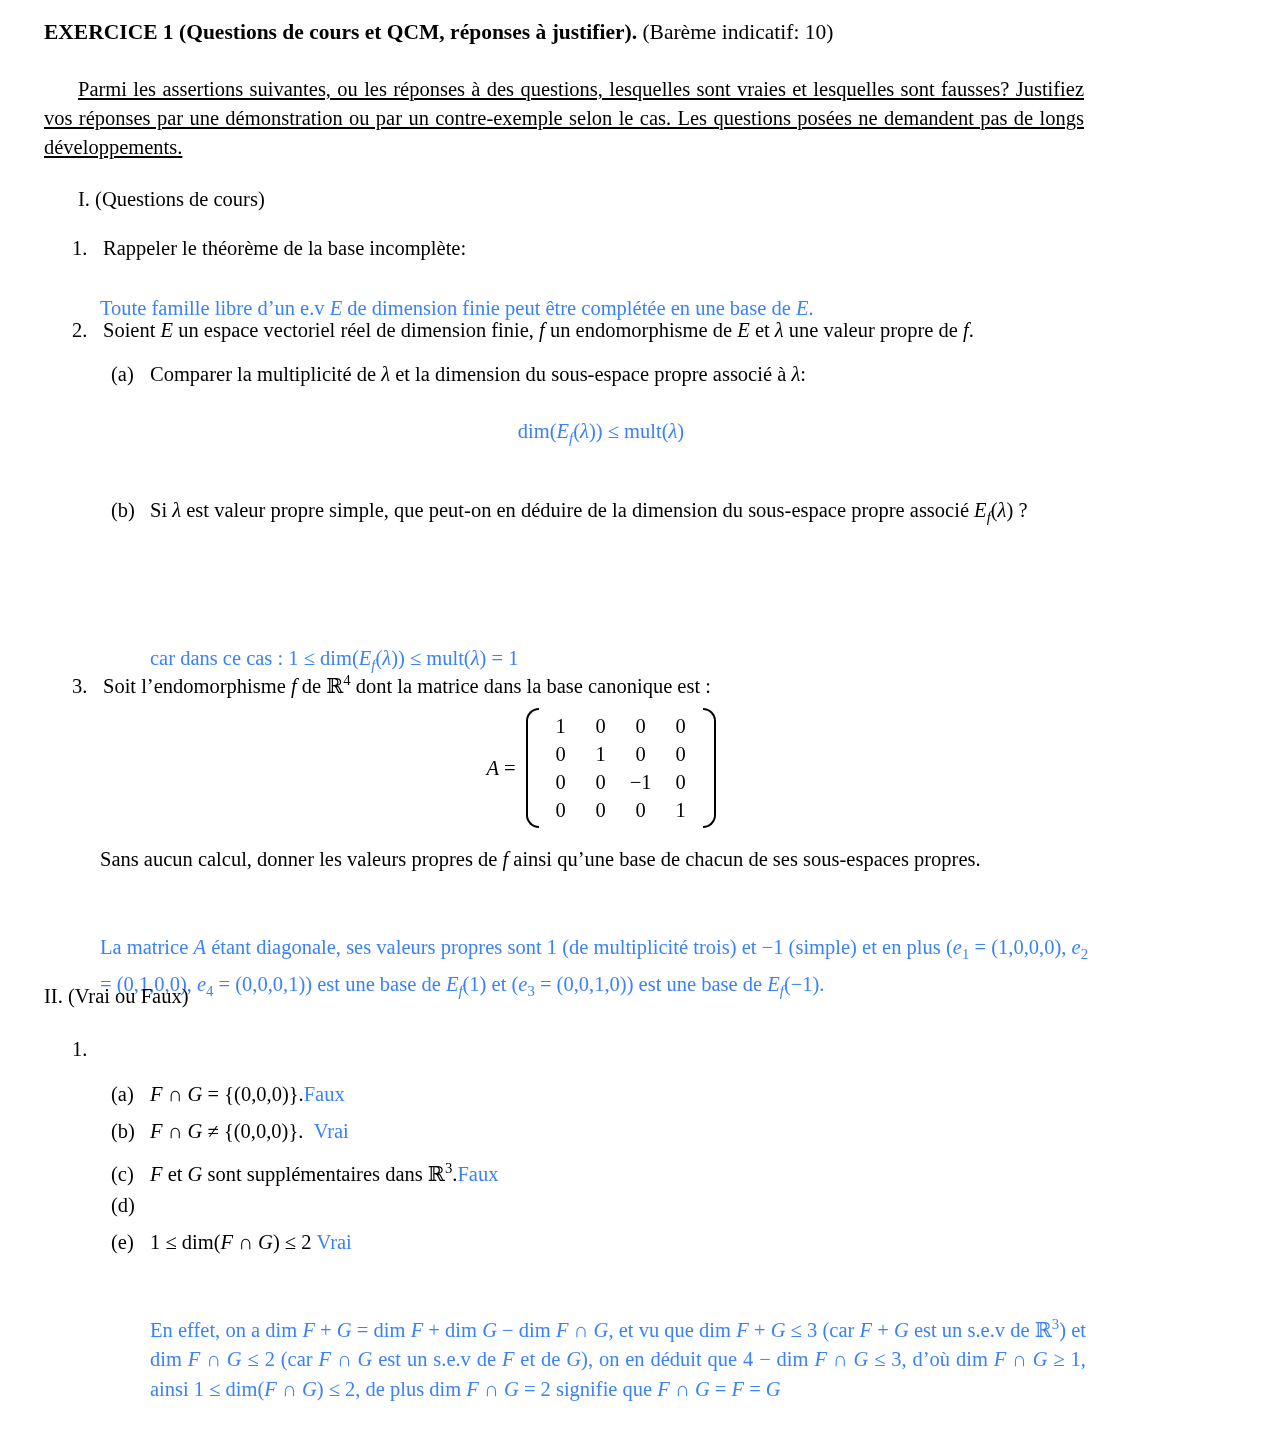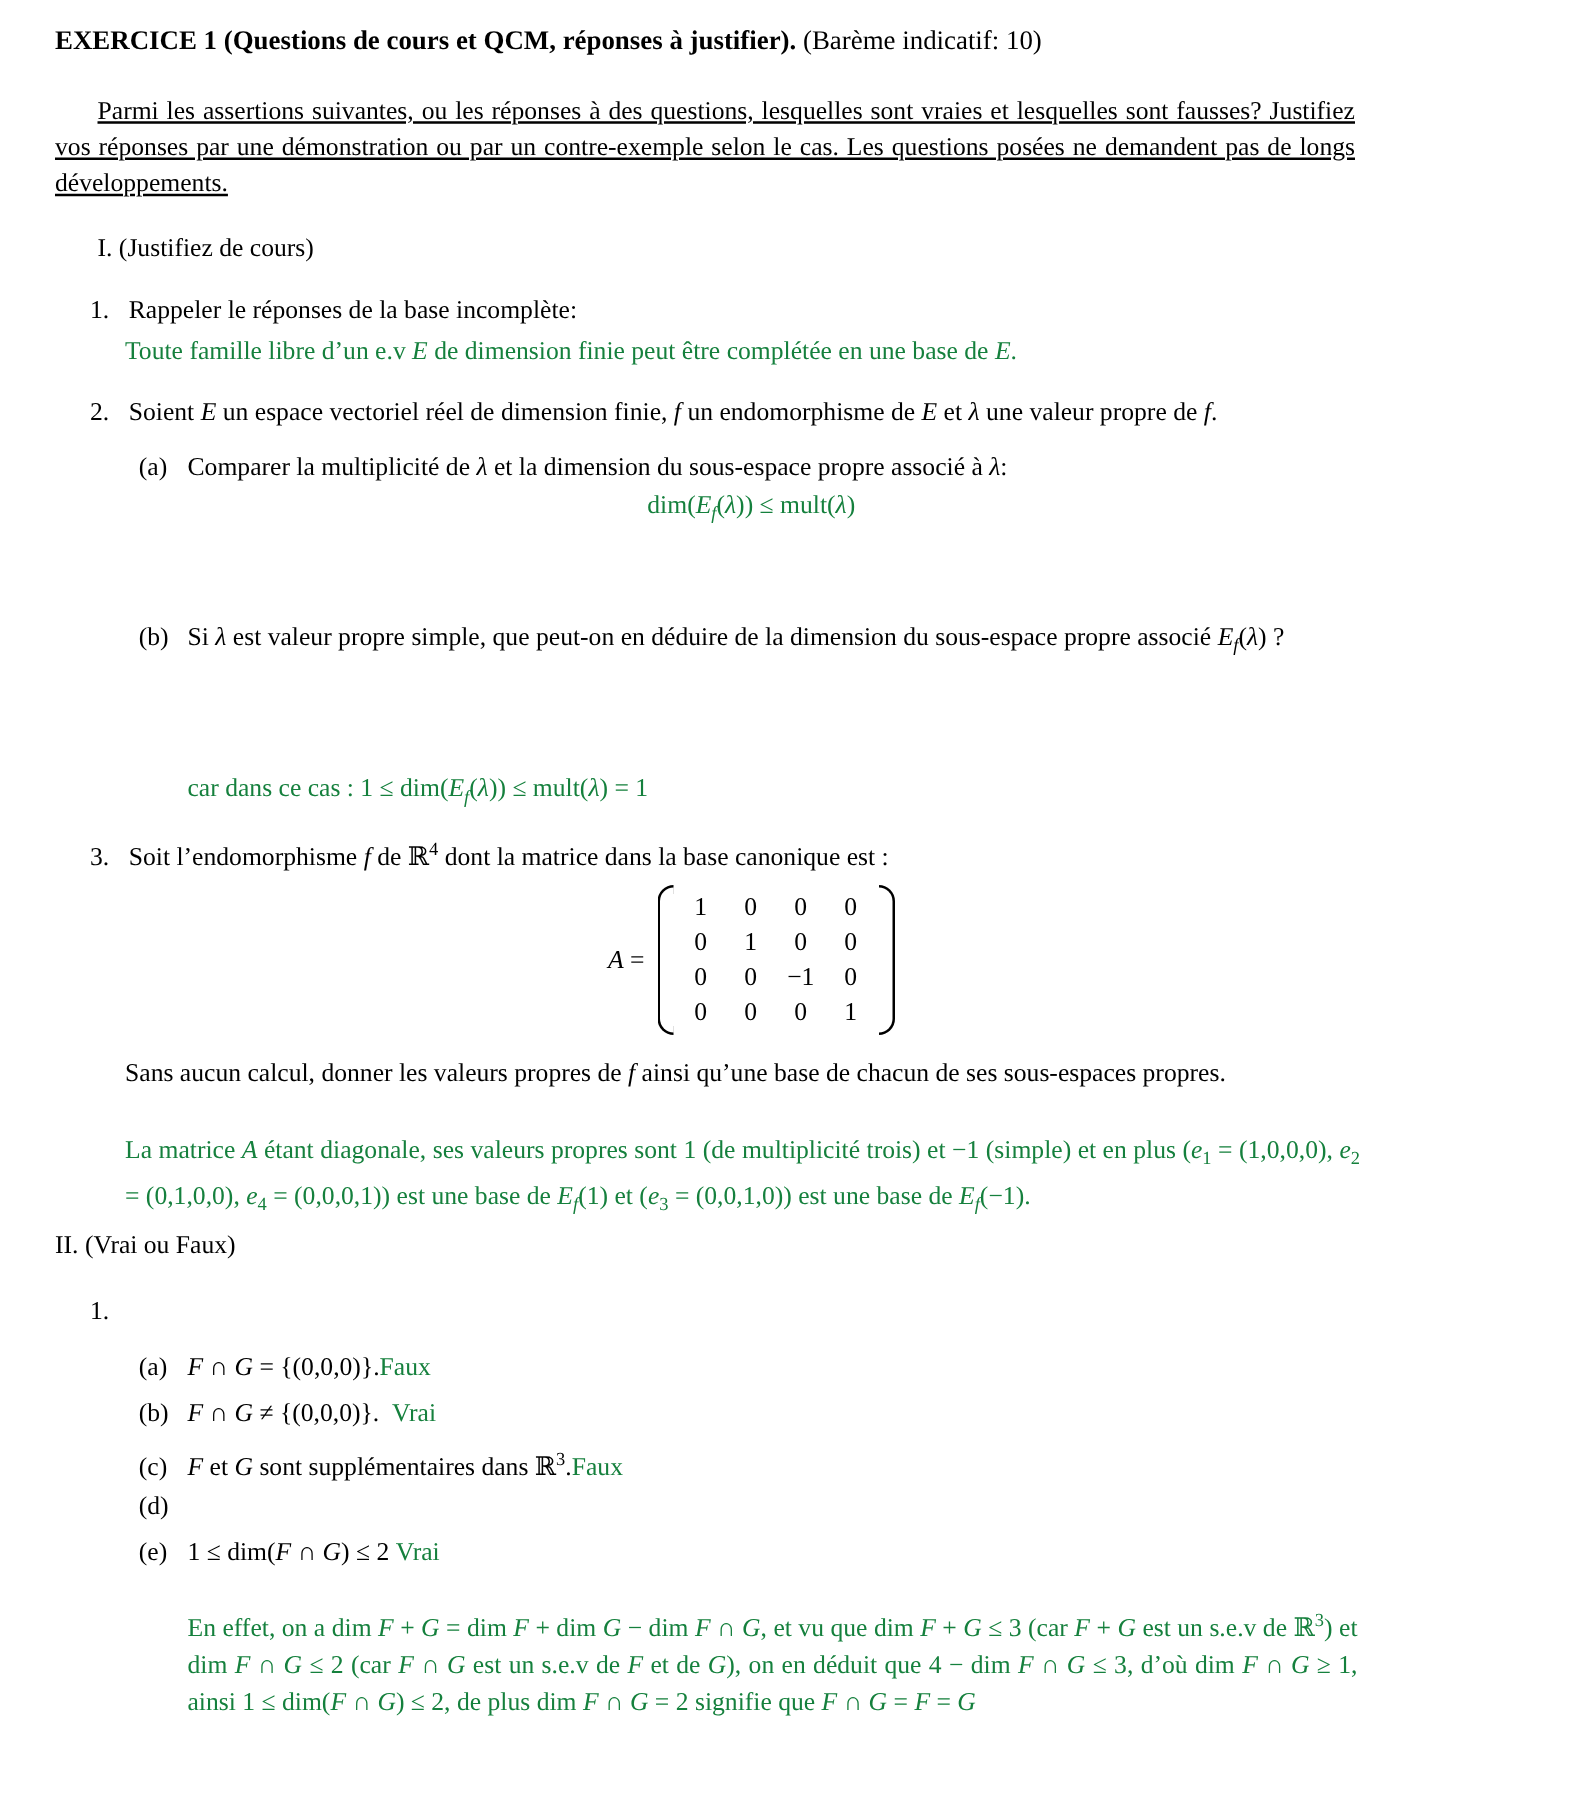--- a/index.html
+++ b/index.html
@@ -9,21 +9,21 @@
     background:#ffffff;
     font-family:"Liberation Serif","DejaVu Serif",serif;
     font-size:20.5px;
     color:#000000;
     overflow:hidden;
   }
   .abs { position:absolute; }
   i { font-style:italic; }
   sup { font-size:0.72em; }
   sub { font-size:0.72em; }
-  .red { color:#15803d; }
+  .red { color:#3b82f6;margin-top:27px; }
   .bold { font-weight:bold; }
 
   .title-line { top:20px; left:44px; right:12px; font-size:21.5px; }
   .intro {
     top:75px; left:44px; right:12px;
     text-align:justify; text-indent:34px; line-height:29px;text-decoration:underline;
   }
 
   .sec-head-1 { top:188px; left:78px; }
   .sec-head-2 { top:985px; left:44px; }
@@ -68,25 +68,25 @@
 <body>
 
 <div id="page">
 
   <div class="abs title-line">
     <span class="bold">EXERCICE 1 (Questions de cours et QCM, réponses à justifier).</span><span> (Barème indicatif: 10)</span>
   </div>
 
   <div class="abs intro">Parmi les assertions suivantes, ou les réponses à des questions, lesquelles sont vraies et lesquelles sont fausses? Justifiez vos réponses par une démonstration ou par un contre-exemple selon le cas. Les questions posées ne demandent pas de longs développements.</div>
 
-  <div class="abs sec-head-1">I. (Justifiez de cours)</div>
+  <div class="abs sec-head-1">I. (Questions de cours)</div>
 
   <div class="row" style="top:234px">
     <span class="inum">1.</span>
-    <span>Rappeler le réponses de la base incomplète:</span>
+    <span>Rappeler le théorème de la base incomplète:</span>
   </div>
   <div class="abs answer-q1 red">Toute famille libre d’un e.v <i>E</i> de dimension finie peut être complétée en une base de <i>E</i>.</div>
 
   <div class="row" style="top:316px">
     <span class="inum">2.</span>
     <span>Soient <i>E</i> un espace vectoriel réel de dimension finie, <i>f</i> un endomorphisme de <i>E</i> et <i>λ</i> une valeur propre de <i>f</i>.</span>
   </div>
 
   <div class="subrow" style="top:360px">
     <span class="slabel">(a)</span>

